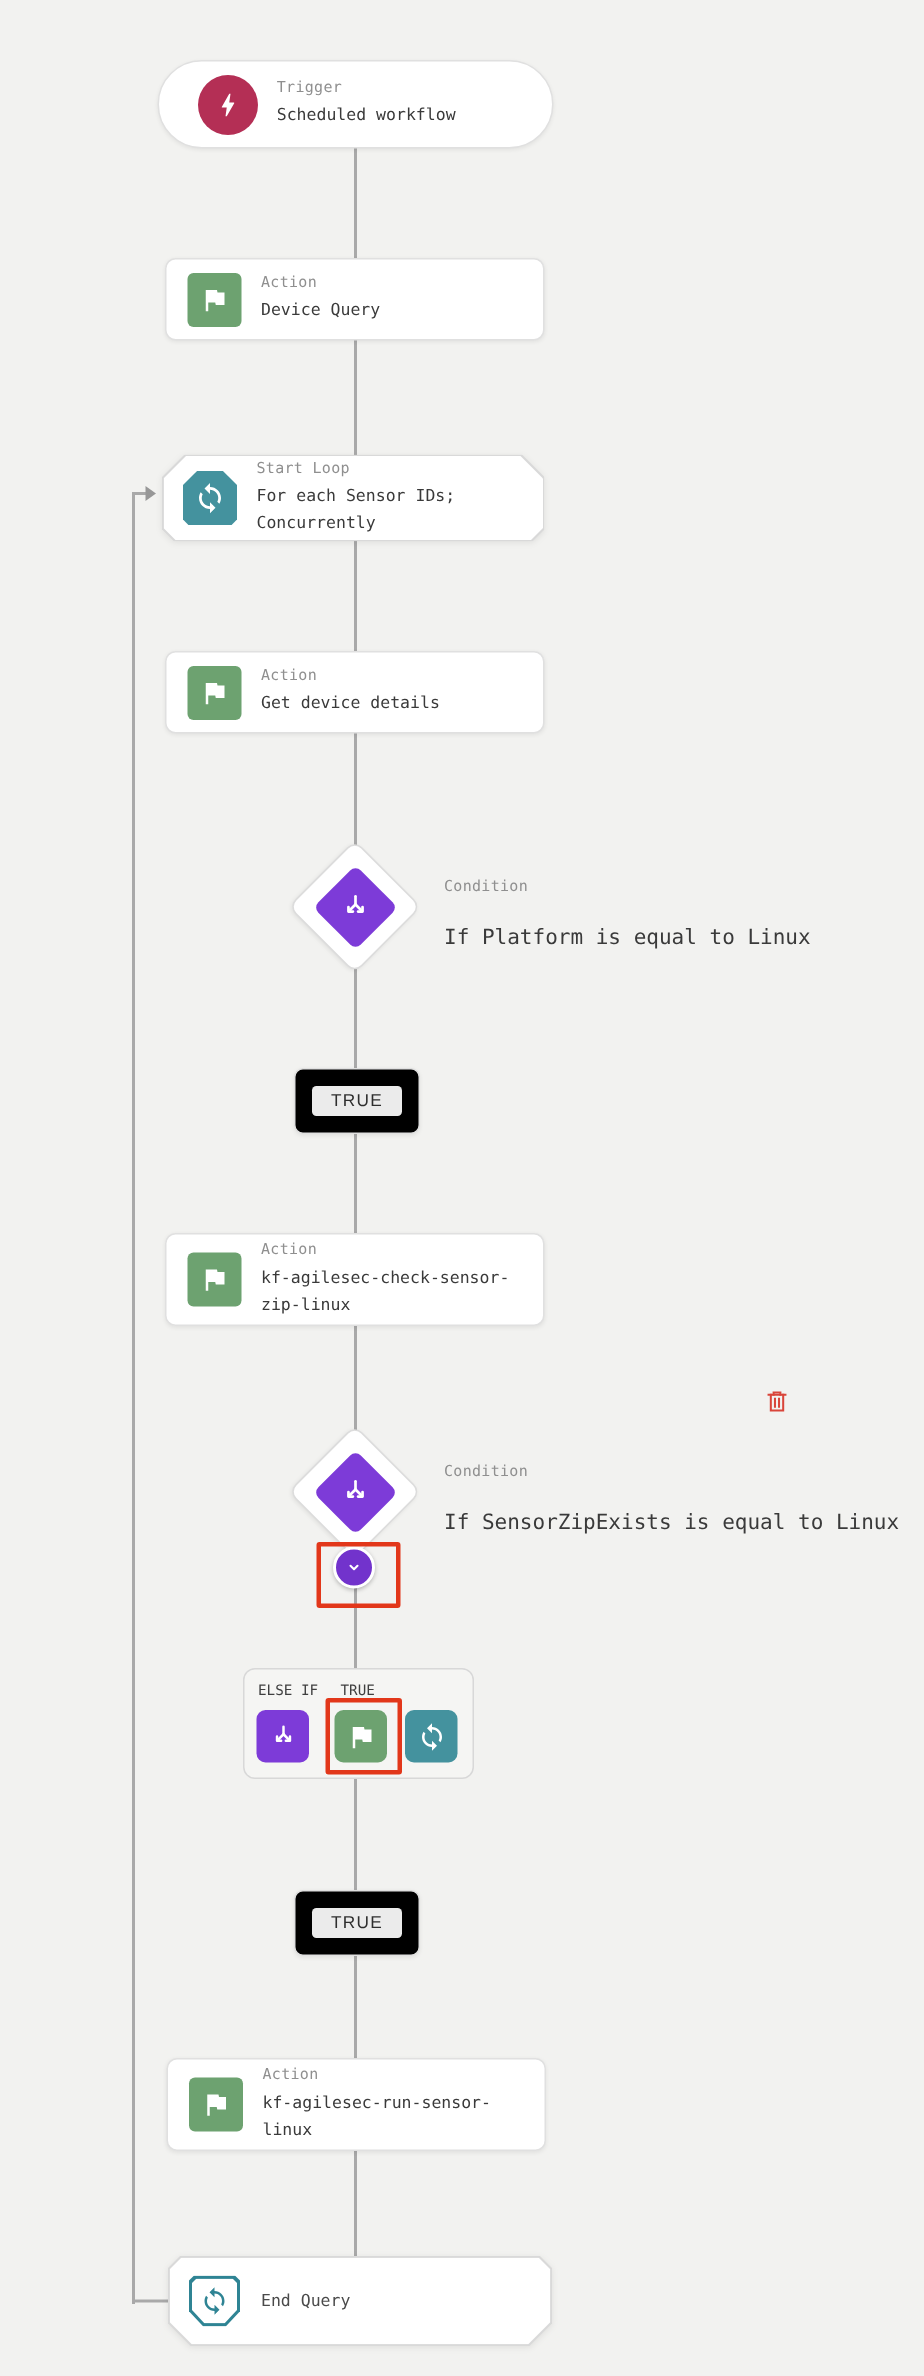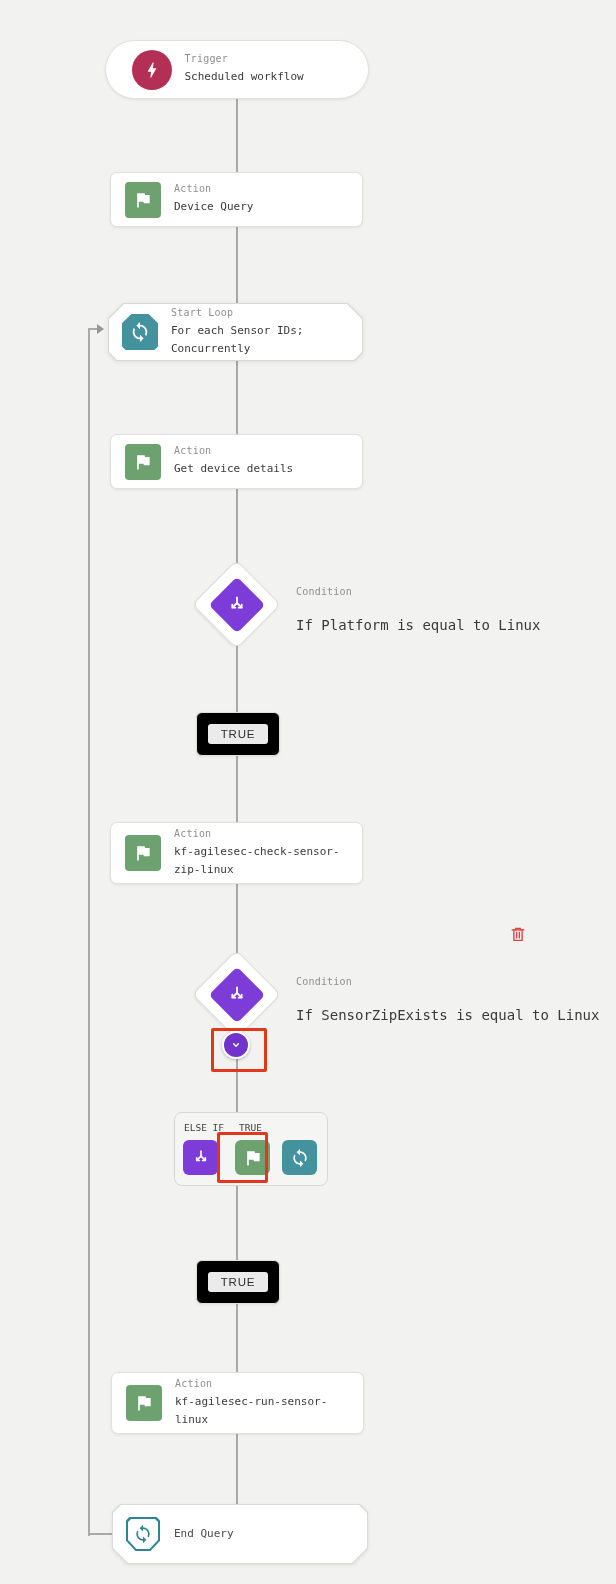--- a/index.html
+++ b/index.html
@@ -222,21 +222,21 @@
   <span class="cond-title">If SensorZipExists is equal to Linux</span>
 </div>
 
 <div class="chevron-btn" style="left:222px;top:1031px;">
   <svg width="14" height="14" viewBox="0 0 24 24" fill="none" stroke="#fff" stroke-width="2.4" stroke-linecap="round" stroke-linejoin="round">
     <path d="M8 10l4 4 4-4"></path>
   </svg>
 </div>
 <div class="highlight-rect" style="left:211px;top:1028px;width:50px;height:38px;"></div>
 
-<div class="branch-panel" style="left:174px;top:1112px;">
+<div class="branch-panel" style="left:162px;top:1112px;">
   <span class="pl-label" style="left:9px;">ELSE IF</span>
   <span class="pl-label" style="left:64px;">TRUE</span>
   <button class="panel-btn pb-condition" style="left:8px;">
     <svg width="22" height="22" viewBox="0 0 24 24" fill="none" stroke="#fff" stroke-width="1.8" stroke-linecap="round" stroke-linejoin="round">
       <path d="M12 4.5v5.5"></path>
         <path d="M12 10l-4.2 4.2"></path>
         <path d="M12 10l4.2 4.2"></path>
       <path d="M7.3 11.7v3h3"></path>
         <path d="M16.7 11.7v3h-3"></path>
     </svg>

